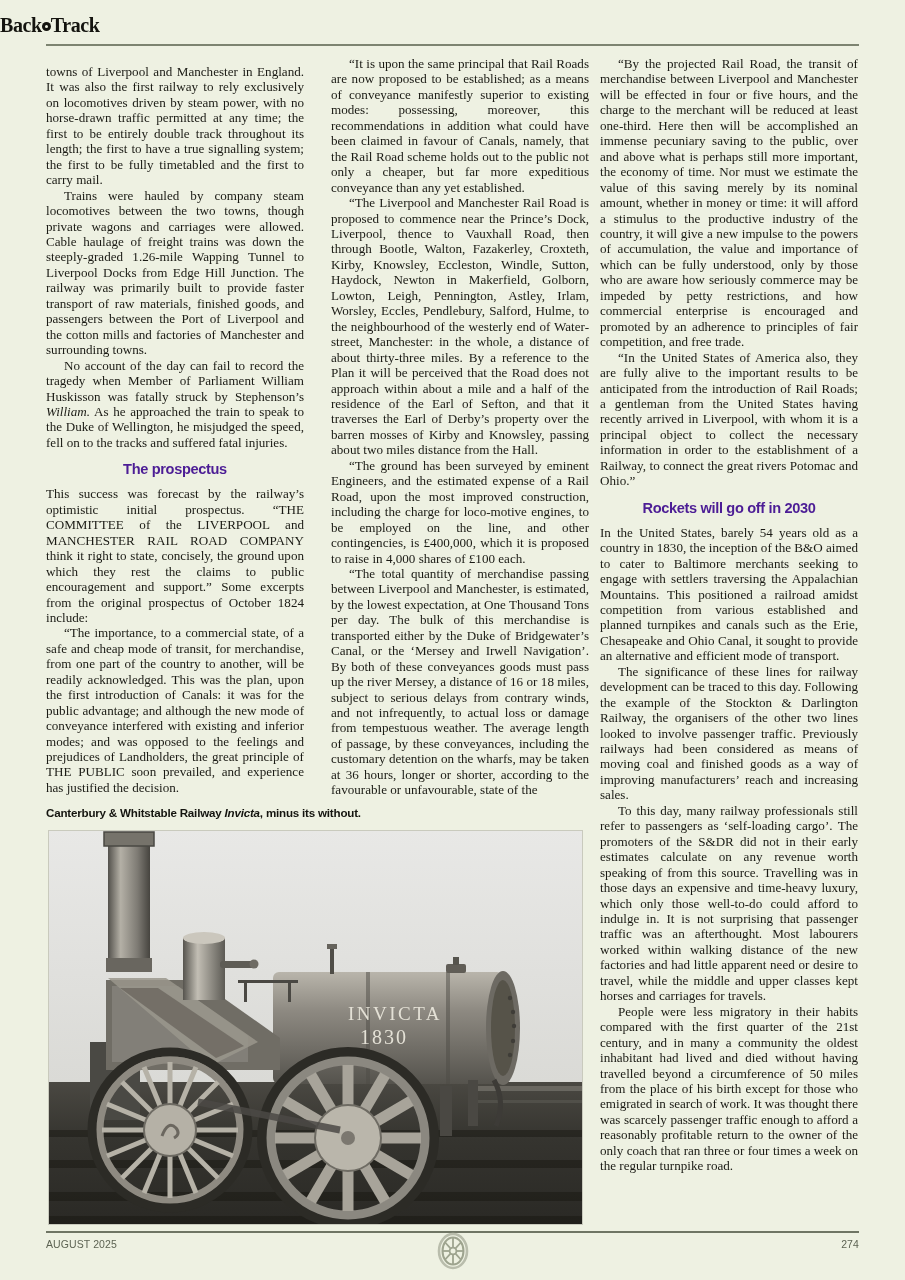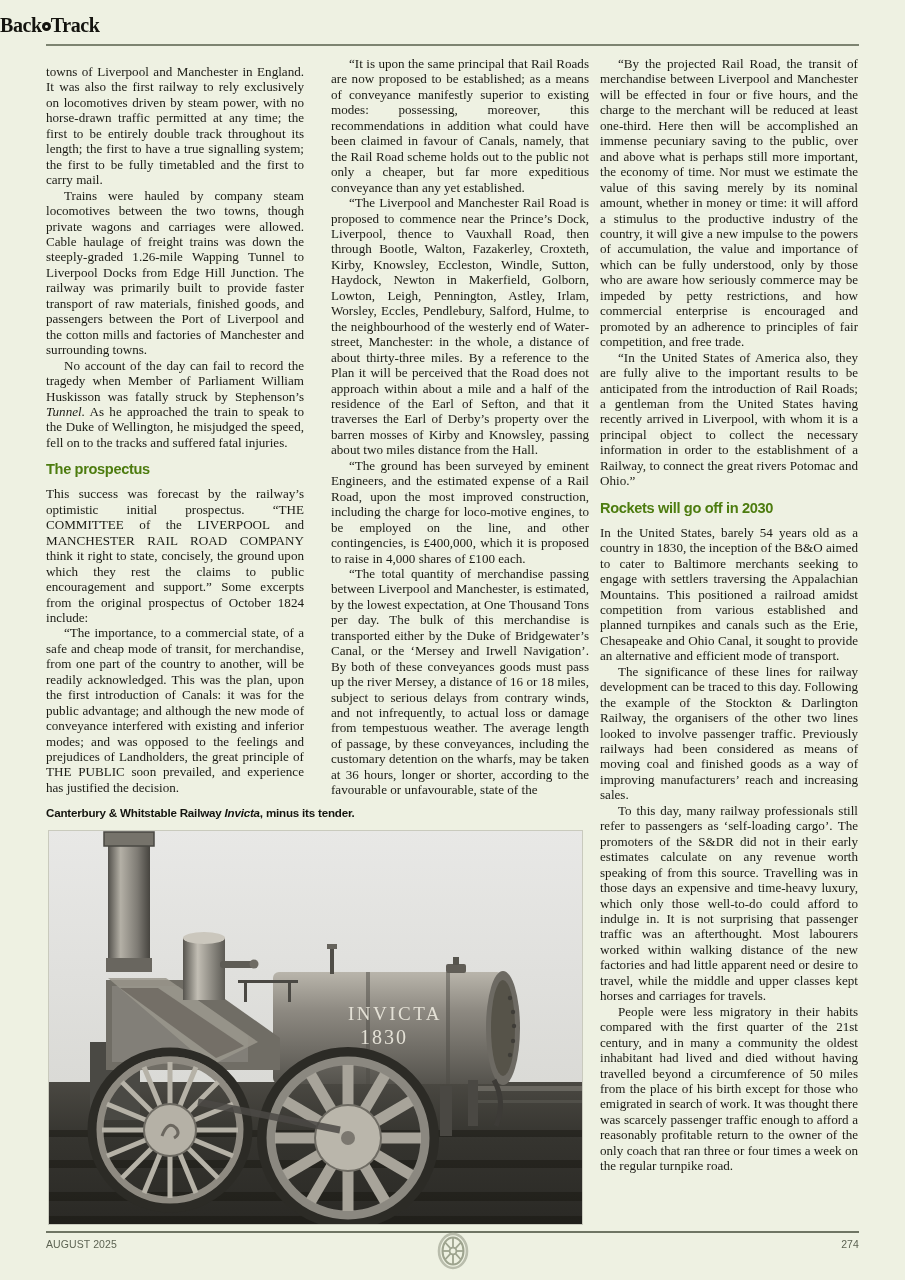--- a/index.html
+++ b/index.html
@@ -85,23 +85,23 @@
     margin: 0;
     text-indent: 18px;
   }
   .col p.noindent { text-indent: 0; margin-top: 8px; }
 
   .subhead {
     font-family: "Liberation Sans", sans-serif;
     font-weight: bold;
     font-size: 14.6px;
     line-height: 17px;
-    color: #4d7c0f;
+    color: #4c1d95;
     margin: 11px 0 1px 0;
-    text-align: left;
+    text-align: center;
     letter-spacing: -0.35px;
   }
   .subhead:first-child { margin-top: 0; }
 
   em { font-style: italic; }
 
   
   .caption {
     position: absolute;
     left: 46px;
@@ -172,21 +172,21 @@
 <div class="page">
 
   <div class="masthead">
     <span class="masthead-title"><span>Back</span><span class="masthead-dot"></span><span>Track</span></span>
   </div>
   <div class="rule-top"></div>
 
   <div class="col" id="col1">
     <p class="noindent">towns of Liverpool and Manchester in England. It was also the first railway to rely exclusively on locomotives driven by steam power, with no horse-drawn traffic permitted at any time; the first to be entirely double track throughout its length; the first to have a true signalling system; the first to be fully timetabled and the first to carry mail.</p>
     <p>Trains were hauled by company steam locomotives between the two towns, though private wagons and carriages were allowed. Cable haulage of freight trains was down the steeply-graded 1.26-mile Wapping Tunnel to Liverpool Docks from Edge Hill Junction. The railway was primarily built to provide faster transport of raw materials, finished goods, and passengers between the Port of Liverpool and the cotton mills and factories of Manchester and surrounding towns.</p>
-    <p><span>No account of the day can fail to record the tragedy when Member of Parliament William Huskisson was fatally struck by Stephenson’s </span><em>Tunnel.</em><span> As he approached the train to speak to the Duke of Wellington, he misjudged the speed, fell on to the tracks and suffered fatal injuries.</span></p>
+    <p><span>No account of the day can fail to record the tragedy when Member of Parliament William Huskisson was fatally struck by Stephenson’s </span><em>William.</em><span> As he approached the train to speak to the Duke of Wellington, he misjudged the speed, fell on to the tracks and suffered fatal injuries.</span></p>
     <h2 class="subhead">The prospectus</h2>
     <p class="noindent">This success was forecast by the railway’s optimistic initial prospectus. “THE COMMITTEE of the LIVERPOOL and MANCHESTER RAIL ROAD COMPANY think it right to state, concisely, the ground upon which they rest the claims to public encouragement and support.” Some excerpts from the original prospectus of October 1824 include:</p>
     <p>“The importance, to a commercial state, of a safe and cheap mode of transit, for merchandise, from one part of the country to another, will be readily acknowledged. This was the plan, upon the first introduction of Canals: it was for the public advantage; and although the new mode of conveyance interfered with existing and inferior modes; and was opposed to the feelings and prejudices of Landholders, the great principle of THE PUBLIC soon prevailed, and experience has justified the decision.</p>
   </div>
 
   <div class="col" id="col2">
     <p>“It is upon the same principal that Rail Roads are now proposed to be established; as a means of conveyance manifestly superior to existing modes: possessing, moreover, this recommendations in addition what could have been claimed in favour of Canals, namely, that the Rail Road scheme holds out to the public not only a cheaper, but far more expeditious conveyance than any yet established.</p>
     <p>“The Liverpool and Manchester Rail Road is proposed to commence near the Prince’s Dock, Liverpool, thence to Vauxhall Road, then through Bootle, Walton, Fazakerley, Croxteth, Kirby, Knowsley, Eccleston, Windle, Sutton, Haydock, Newton in Makerfield, Golborn, Lowton, Leigh, Pennington, Astley, Irlam, Worsley, Eccles, Pendlebury, Salford, Hulme, to the neighbourhood of the westerly end of Water-street, Manchester: in the whole, a distance of about thirty-three miles. By a reference to the Plan it will be perceived that the Road does not approach within about a mile and a half of the residence of the Earl of Sefton, and that it traverses the Earl of Derby’s property over the barren mosses of Kirby and Knowsley, passing about two miles distance from the Hall.</p>
     <p>“The ground has been surveyed by eminent Engineers, and the estimated expense of a Rail Road, upon the most improved construction, including the charge for loco-motive engines, to be employed on the line, and other contingencies, is £400,000, which it is proposed to raise in 4,000 shares of £100 each.</p>
     <p>“The total quantity of merchandise passing between Liverpool and Manchester, is estimated, by the lowest expectation, at One Thousand Tons per day. The bulk of this merchandise is transported either by the Duke of Bridgewater’s Canal, or the ‘Mersey and Irwell Navigation’. By both of these conveyances goods must pass up the river Mersey, a distance of 16 or 18 miles, subject to serious delays from contrary winds, and not infrequently, to actual loss or damage from tempestuous weather. The average length of passage, by these conveyances, including the customary detention on the wharfs, may be taken at 36 hours, longer or shorter, according to the favourable or unfavourable, state of the</p>
@@ -195,21 +195,21 @@
   <div class="col" id="col3">
     <p>“By the projected Rail Road, the transit of merchandise between Liverpool and Manchester will be effected in four or five hours, and the charge to the merchant will be reduced at least one-third. Here then will be accomplished an immense pecuniary saving to the public, over and above what is perhaps still more important, the economy of time. Nor must we estimate the value of this saving merely by its nominal amount, whether in money or time: it will afford a stimulus to the productive industry of the country, it will give a new impulse to the powers of accumulation, the value and importance of which can be fully understood, only by those who are aware how seriously commerce may be impeded by petty restrictions, and how commercial enterprise is encouraged and promoted by an adherence to principles of fair competition, and free trade.</p>
     <p>“In the United States of America also, they are fully alive to the important results to be anticipated from the introduction of Rail Roads; a gentleman from the United States having recently arrived in Liverpool, with whom it is a principal object to collect the necessary information in order to the establishment of a Railway, to connect the great rivers Potomac and Ohio.”</p>
     <h2 class="subhead">Rockets will go off in 2030</h2>
     <p class="noindent">In the United States, barely 54 years old as a country in 1830, the inception of the B&amp;O aimed to cater to Baltimore merchants seeking to engage with settlers traversing the Appalachian Mountains. This positioned a railroad amidst competition from various established and planned turnpikes and canals such as the Erie, Chesapeake and Ohio Canal, it sought to provide an alternative and efficient mode of transport.</p>
     <p>The significance of these lines for railway development can be traced to this day. Following the example of the Stockton &amp; Darlington Railway, the organisers of the other two lines looked to involve passenger traffic. Previously railways had been considered as means of moving coal and finished goods as a way of improving manufacturers’ reach and increasing sales.</p>
     <p>To this day, many railway professionals still refer to passengers as ‘self-loading cargo’. The promoters of the S&amp;DR did not in their early estimates calculate on any revenue worth speaking of from this source. Travelling was in those days an expensive and time-heavy luxury, which only those well-to-do could afford to indulge in. It is not surprising that passenger traffic was an afterthought. Most labourers worked within walking distance of the new factories and had little apparent need or desire to travel, while the middle and upper classes kept horses and carriages for travels.</p>
     <p>People were less migratory in their habits compared with the first quarter of the 21st century, and in many a community the oldest inhabitant had lived and died without having travelled beyond a circumference of 50 miles from the place of his birth except for those who emigrated in search of work. It was thought there was scarcely passenger traffic enough to afford a reasonably profitable return to the owner of the only coach that ran three or four times a week on the regular turnpike road.</p>
   </div>
 
-  <div class="caption"><span>Canterbury &amp; Whitstable Railway </span><em>Invicta</em><span>, minus its tender.</span></div>
+  <div class="caption"><span>Canterbury &amp; Whitstable Railway </span><em>Invicta</em><span>, minus its without.</span></div>
 
   <div class="photo-wrap">
     <svg width="535" height="395" viewBox="0 0 535 395">
       <defs>
         <linearGradient id="skyg" x1="0" y1="0" x2="0" y2="1">
           <stop offset="0%" stop-color="#e8e8e6"></stop>
           <stop offset="100%" stop-color="#d2d2cd"></stop>
         </linearGradient>
         <linearGradient id="boilerg" x1="0" y1="0" x2="0" y2="1">
           <stop offset="0%" stop-color="#b9b5ab"></stop>

